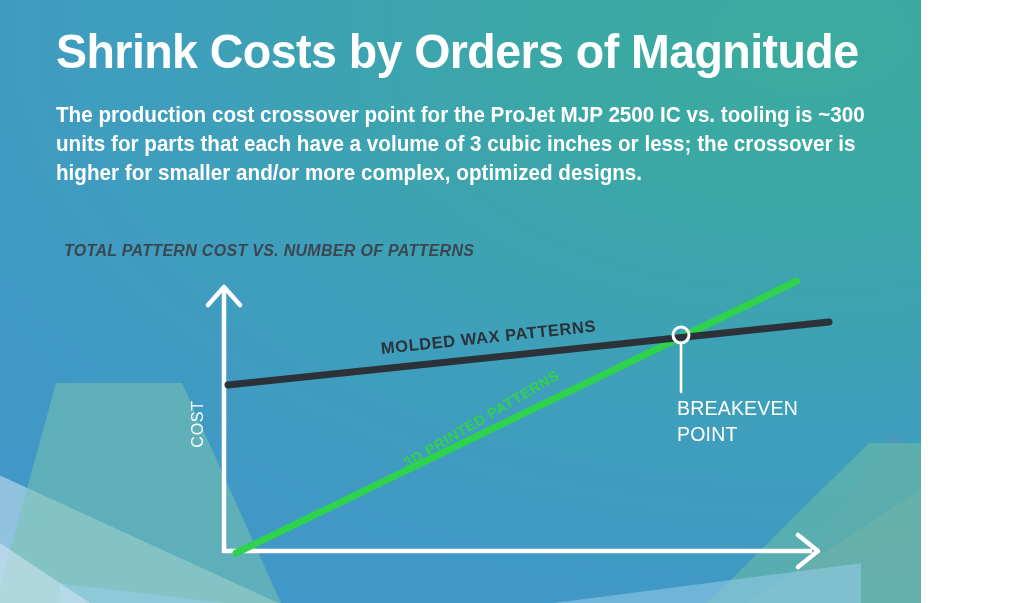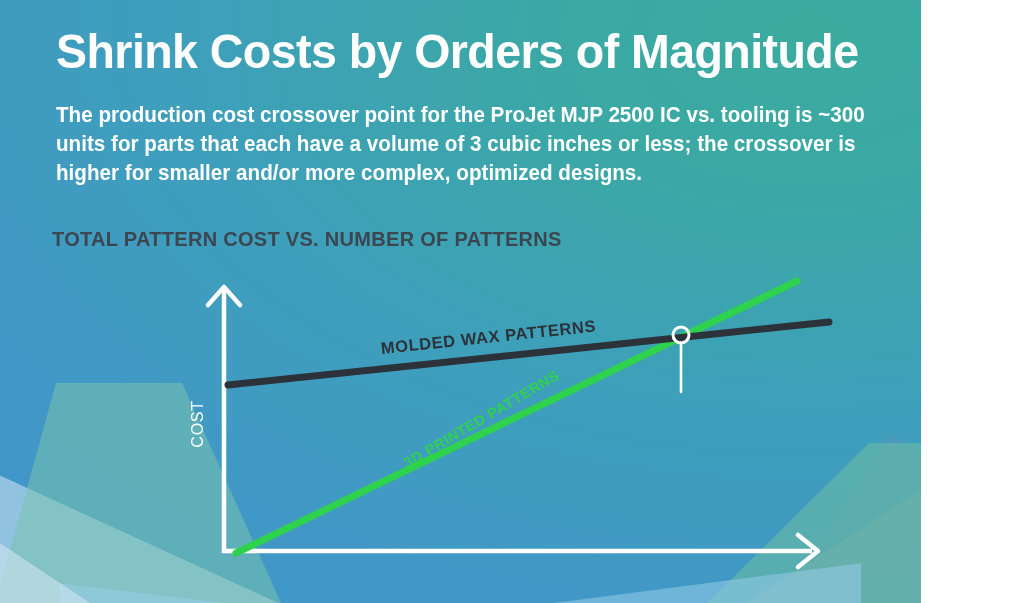--- a/index.html
+++ b/index.html
@@ -102,26 +102,27 @@
     font-size: 21.5px;
     line-height: 29px;
     font-weight: bold;
     transform: scaleX(0.96);
     transform-origin: left top;
   }
   .chart-heading {
     position: absolute;
     left: 52px;
     top: 224px;
-    margin: 0;
+    margin: 12px;
     color: #3b4650;
-    font-size: 20px;
+    font-size: 16px;
     line-height: 30px;
     font-weight: bold;
     letter-spacing: 0.3px;
+    font-style: italic;
   }
   
   .chart {
     position: absolute;
     left: 0;
     top: 0;
     width: 1024px;
     height: 603px;
   }
   .axis-label {
@@ -218,15 +219,17 @@
       <circle cx="681" cy="335" r="8" fill="none" stroke="#ffffff" stroke-width="3"></circle>
     </svg>
 
     <span class="axis-label label-cost">COST</span>
 
 
     <span class="series-label label-wax">MOLDED WAX PATTERNS</span>
 
     <span class="series-label label-3dp">3D PRINTED PATTERNS</span>
 
+    <span class="breakeven-text">BREAKEVEN
+POINT</span>
   </div>
 
 </div>
 
 </body></html>

